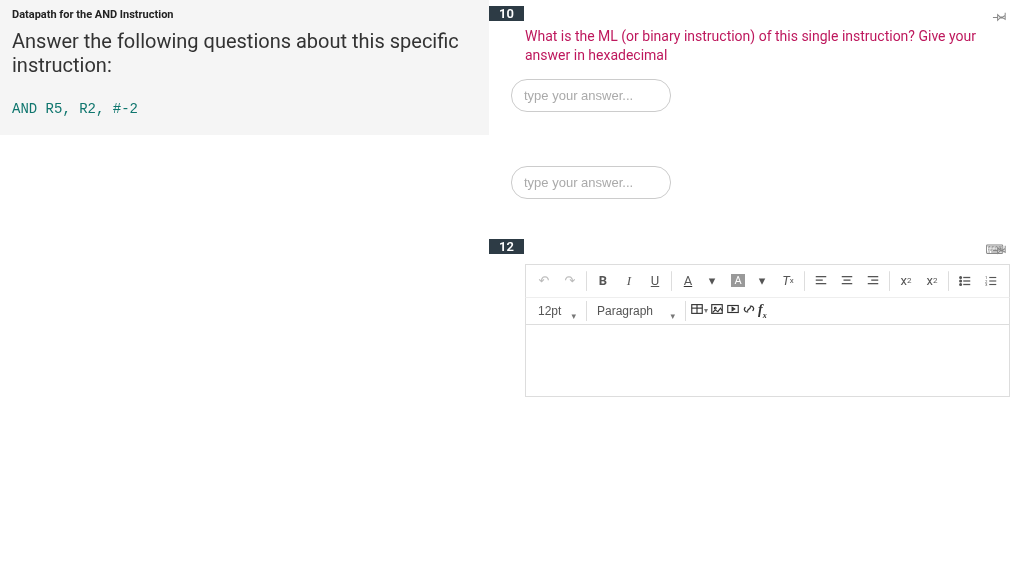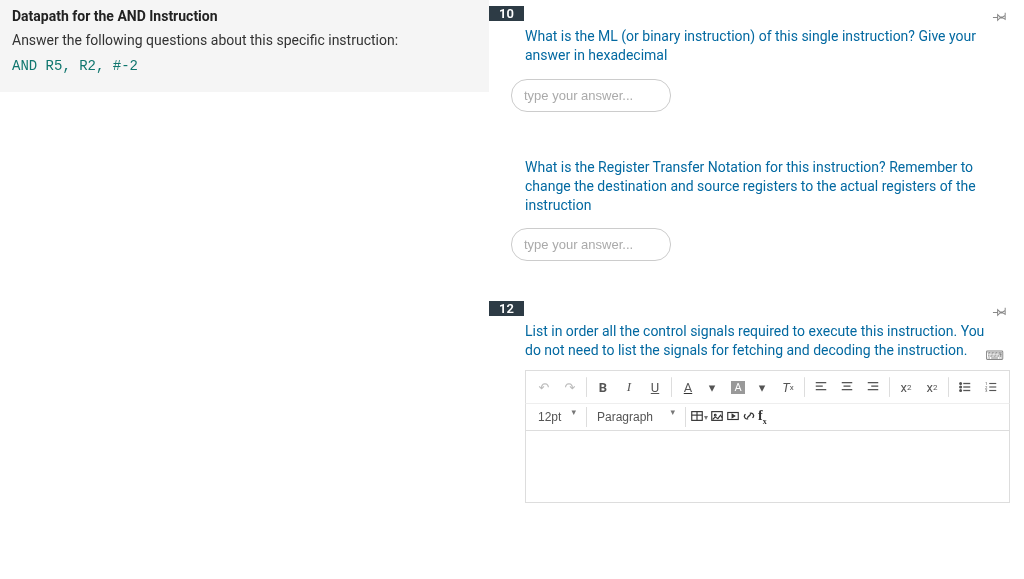--- a/index.html
+++ b/index.html
@@ -14,28 +14,28 @@
       display: flex;
     }
     .left-panel {
       width: 510px;
       background: #f5f5f5;
       padding: 8px 12px 18px 12px;
       align-self: flex-start;
     }
     .left-title {
       font-weight: 700;
-      font-size: 14px;
+      font-size: 11px;
       color: #222;
       margin-bottom: 8px;
     }
     .left-instr {
       color: #333;
-      margin-bottom: 10px;
-      font-size: 14px;
+      margin-bottom: 24px;
+      font-size: 20px;
     }
     .left-code {
       font-family: "Courier New", Courier, monospace;
       font-size: 14px;
       color: #0f766e;
       white-space: pre;
     }
     .right-panel {
       flex: 1;
       position: relative;
@@ -69,21 +69,21 @@
       right: 0;
       top: 2px;
       width: 18px;
       height: 18px;
       color: #888;
       cursor: pointer;
     }
     .pin-btn svg { width: 16px; height: 16px; }
     .q-body {
       padding: 6px 8px 0 36px;
-      color: #0369a1;
+      color: #be185d;
       font-size: 14px;
       line-height: 1.35;
     }
     .answer-input {
       margin: 14px 0 0 22px;
       border: 1px solid #ccc;
       border-radius: 16px;
       padding: 8px 12px;
       font-size: 13px;
       color: #ec4899;
@@ -141,21 +141,21 @@
     .tb-select {
       border: none;
       background: transparent;
       font-size: 12px;
       color: #555;
       padding: 3px 20px 3px 6px;
       cursor: pointer;
       appearance: none;
       position: relative;
     }
-    .sel-wrap { position: relative; display: inline-flex; align-items: flex-start; }
+    .sel-wrap { position: relative; display: inline-flex; align-items: flex-end; }
     .sel-wrap::after {
       content: "▾";
       position: absolute;
       right: 6px;
       font-size: 9px;
       color: #777;
       pointer-events: none;
     }
     .editor-area {
       border: 1px solid #ddd;
@@ -188,35 +188,33 @@
         <svg viewBox="0 0 24 24" fill="none" stroke="currentColor" stroke-width="1.5">
             <path d="M14 3l7 7-4 1-3 3v5l-3-3-5 5 5-5-3-3h5l3-3 1-4z" transform="rotate(45 12 12)"></path>
           </svg>
       </div>
     </div>
     <div class="q-body">What is the ML (or binary instruction) of this single instruction? Give your answer in hexadecimal</div>
     <input class="answer-input" type="text" placeholder="type your answer..." style="">
   </div>
 
   <div class="question">
-    <div class="q-body">What is the Register Transfer Notation for this instruction? Remember to change the destination and source registers to the actual registers of the instruction</div>
     <input class="answer-input" type="text" placeholder="type your answer..." style="">
   </div>
 
   <div class="question" style="margin-bottom:8px">
     <div class="q-header">
       <div class="q-badge">12</div>
       <div class="q-points"> </div>
       <div class="pin-btn">
         <svg viewBox="0 0 24 24" fill="none" stroke="currentColor" stroke-width="1.5">
             <path d="M14 3l7 7-4 1-3 3v5l-3-3-5 5 5-5-3-3h5l3-3 1-4z" transform="rotate(45 12 12)"></path>
           </svg>
       </div>
     </div>
-    <div class="q-body">List in order all the control signals required to execute this instruction. You do not need to list the signals for fetching and decoding the instruction.</div>
 
     <div class="editor-bar-row">
       <span class="kbd-icon">⌨</span>
       <div class="toolbar">
         <span class="tb" style="color:#bbb">↶</span>
         <span class="tb" style="color:#bbb">↷</span>
         <span class="tb sep"></span>
         <span class="tb bold">B</span>
         <span class="tb italic">I</span>
         <span class="tb under">U</span>
@@ -300,19 +298,19 @@
               <circle cx="6" cy="7" r="1"></circle>
               <path d="M3 12l3-3 3 2 3-4 2 3"></path>
             </svg></span>
         <span class="tb"><svg viewBox="0 0 16 16" fill="none" stroke="currentColor" stroke-width="1.3">
               <rect x="2" y="4" width="12" height="8"></rect>
               <path d="M7 6l3 2-3 2z" fill="currentColor"></path>
             </svg></span>
         <span class="tb"><svg viewBox="0 0 16 16" fill="none" stroke="currentColor" stroke-width="1.5">
               <path d="M6 10l4-4M7 11a3 3 0 01-4-4l1-1M9 5a3 3 0 014 4l-1 1"></path>
             </svg></span>
-        <span class="tb" style="font-family:serif; font-weight:600">f<sub style="font-size:8px">x</sub></span>
+        <span class="tb" style="font-style:italic; font-family:serif; font-weight:600">f<sub style="font-size:8px">x</sub></span>
       </div>
       <div class="editor-area" contenteditable="true" style=""></div>
     </div>
   </div>
 
 </div>
 
 </body></html>

